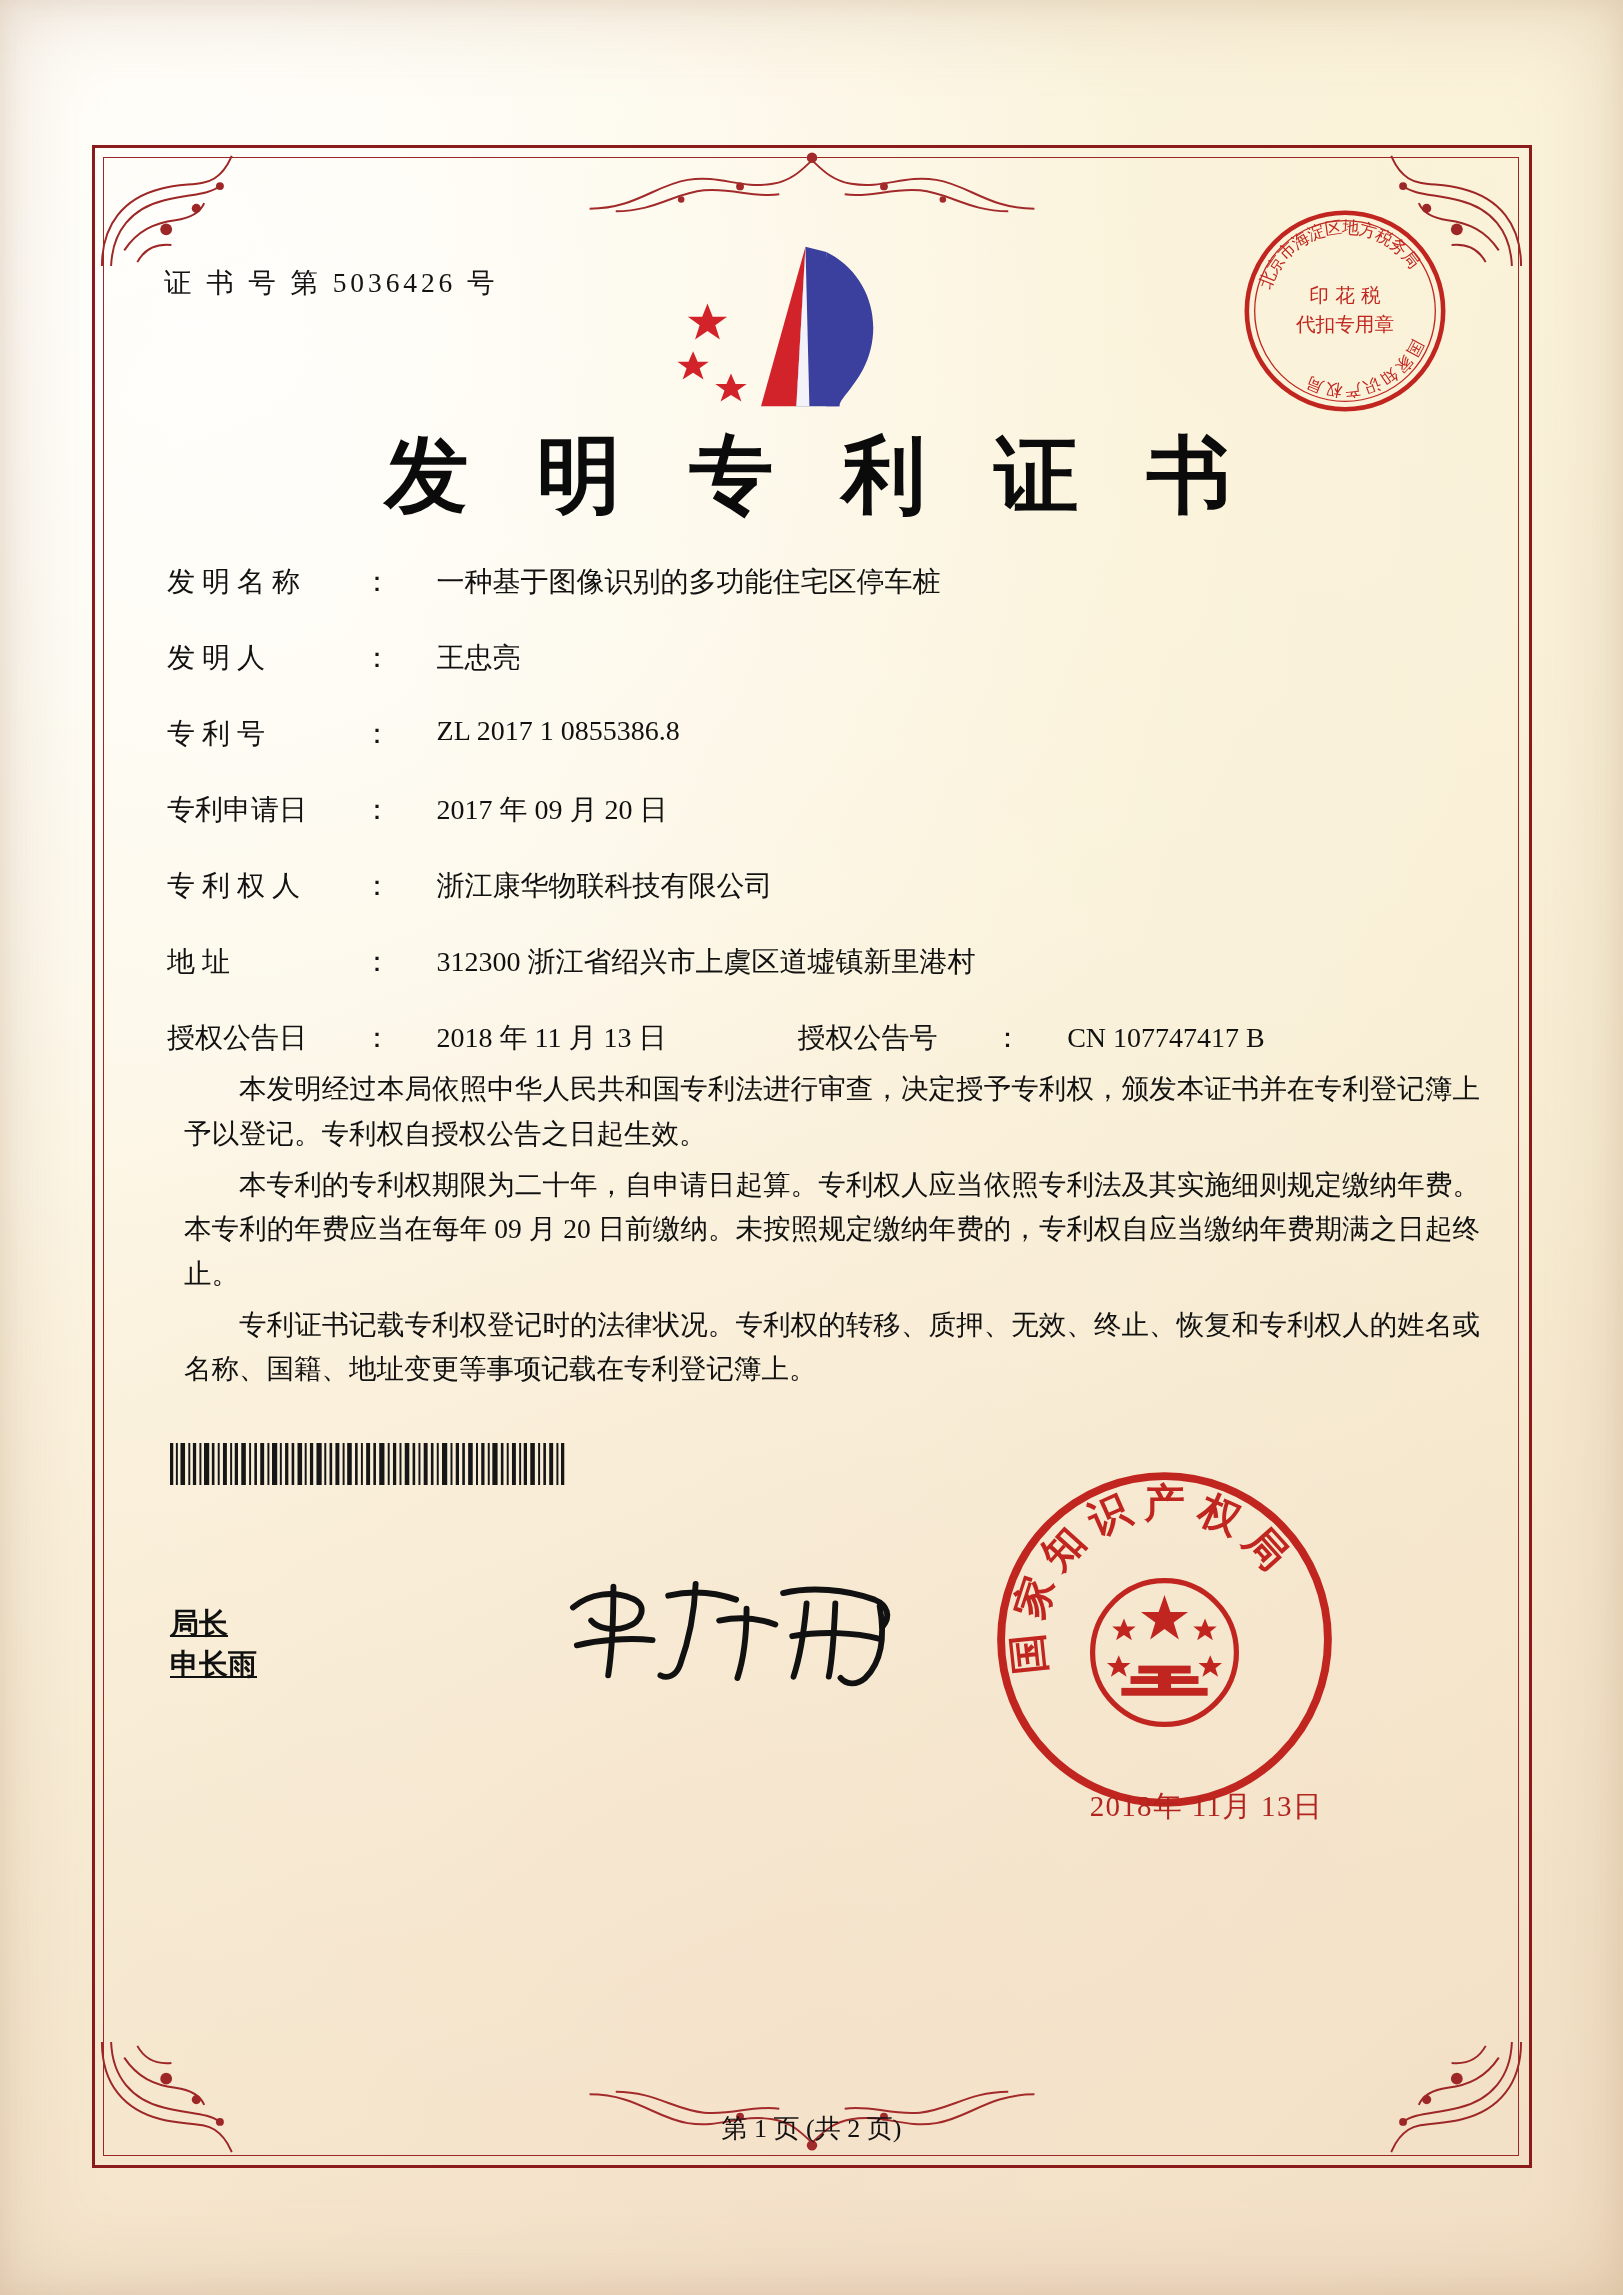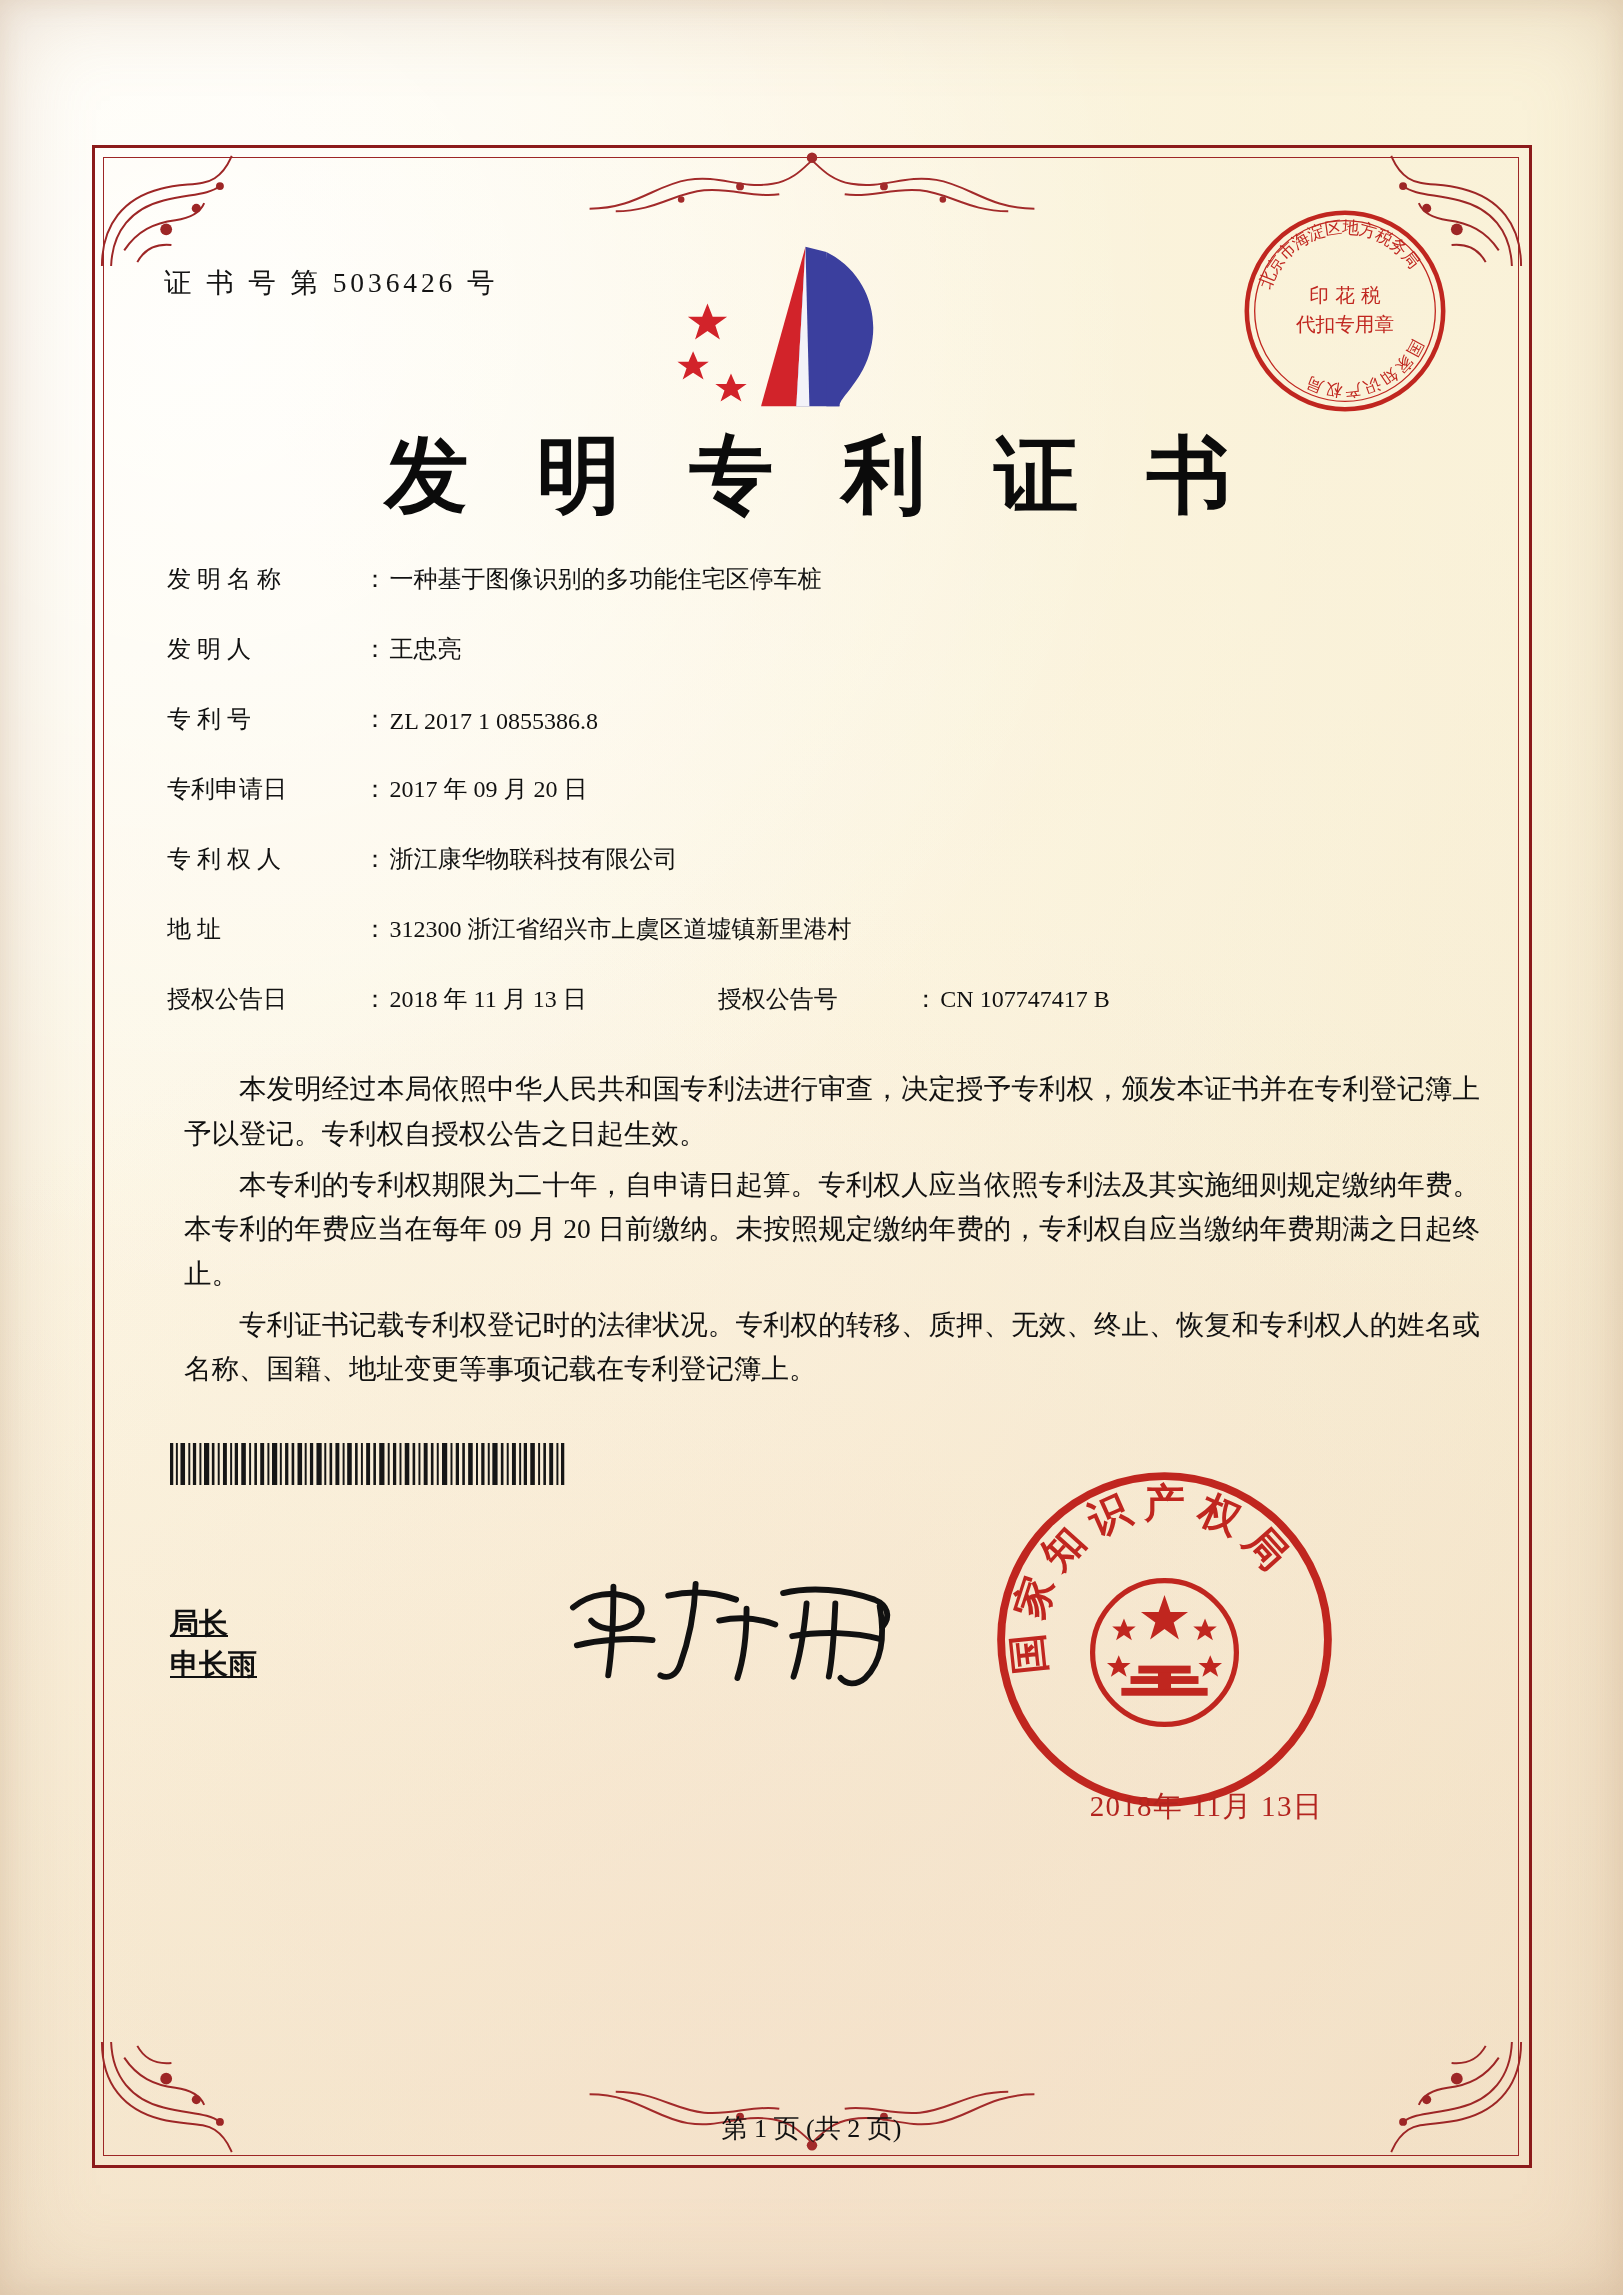--- a/index.html
+++ b/index.html
@@ -129,36 +129,36 @@
   }
 
   .fields {
     position: absolute;
     left: 36px;
     top: 367px;
     width: 1296px;
   }
   .field-row {
     display: flex;
-    align-items: flex-end;
+    align-items: flex-start;
     margin-bottom: 38px;
-    font-size: 24px;
+    font-size: 28px;
     color: #121212;
     white-space: nowrap;
   }
   .field-label {
     width: 196px;
     flex: 0 0 196px;
     display: flex;
     justify-content: space-between;
     color: #121212;
   }
   .field-label.tight { letter-spacing: 0; }
   .field-colon { margin: 0 2.6px 0 0; }
-  .field-value { color: #111; }
+  .field-value { color: #111; margin-left: 43px; }
   .field-row.dual .grant-no {
     margin-left: 131px;
     display: flex;
     align-items: baseline;
   }
   .grant-no-label {
     width: 196px;
     flex: 0 0 196px;
     display: flex;
     justify-content: space-between;

